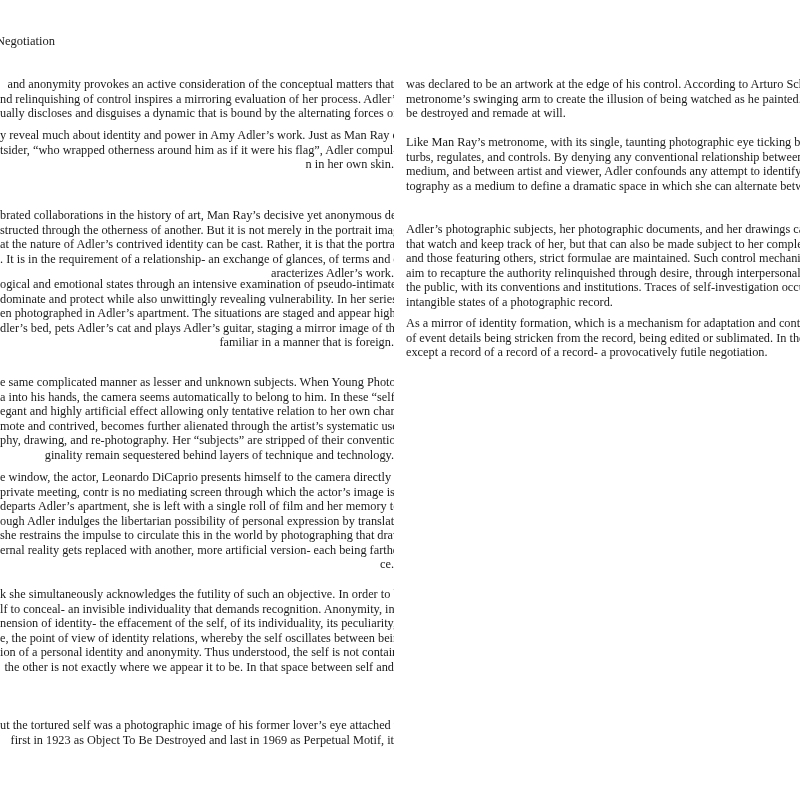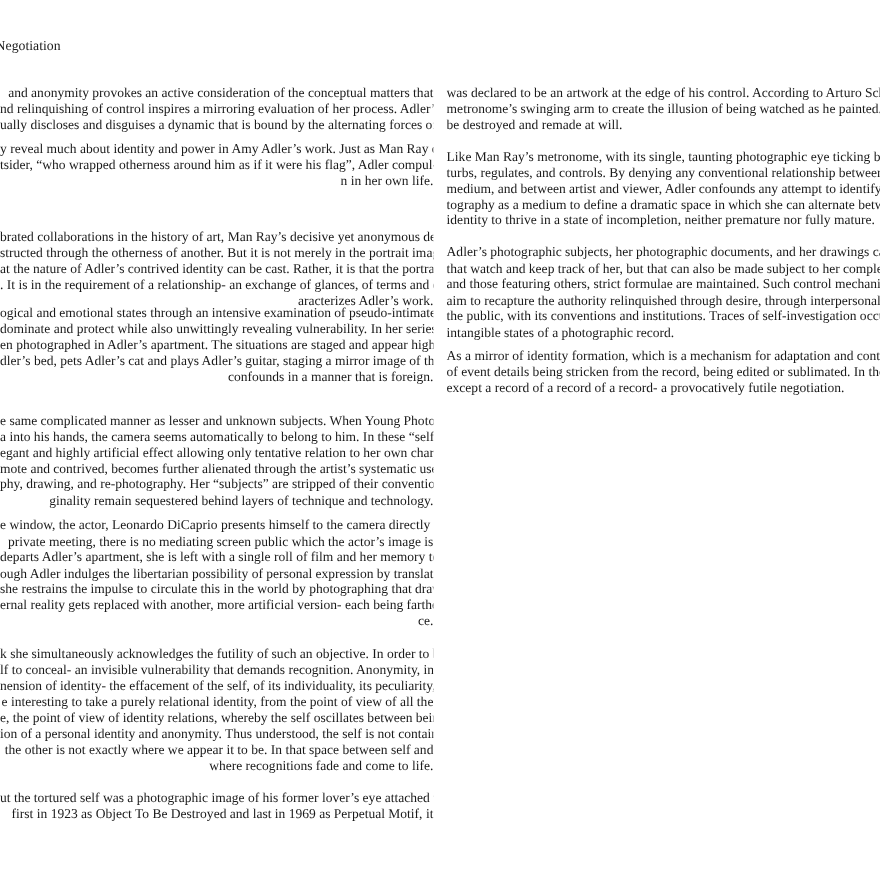--- a/index.html
+++ b/index.html
@@ -73,80 +73,77 @@
 
   <div class="column col-left" id="col-left">
       <div class="para" style="top: 0px;">
         <span class="line" style="text-align: right;">and anonymity provokes an active consideration of the conceptual matters that</span>
         <span class="line" style="text-align: right;">nd relinquishing of control inspires a mirroring evaluation of her process. Adler’s</span>
         <span class="line last" style="text-align: left;">ually discloses and disguises a dynamic that is bound by the alternating forces of</span>
       </div>
       <div class="para" style="top: 51px;">
         <span class="line" style="text-align: right;">y reveal much about identity and power in Amy Adler’s work. Just as Man Ray once</span>
         <span class="line" style="text-align: right;">tsider, “who wrapped otherness around him as if it were his flag”, Adler compul-</span>
-        <span class="line last" style="text-align: left;">n in her own life.</span>
+        <span class="line last" style="text-align: left;">n in her own skin.</span>
       </div>
       <div class="para" style="top: 131px;">
         <span class="line" style="text-align: right;">brated collaborations in the history of art, Man Ray’s decisive yet anonymous dec-</span>
         <span class="line" style="text-align: right;">structed through the otherness of another. But it is not merely in the portrait image</span>
         <span class="line" style="text-align: right;">at the nature of Adler’s contrived identity can be cast. Rather, it is that the portrait</span>
         <span class="line" style="text-align: right;">. It is in the requirement of a relationship- an exchange of glances, of terms and of</span>
         <span class="line last" style="text-align: center;">aracterizes Adler’s work.</span>
       </div>
       <div class="para" style="top: 200px;">
         <span class="line" style="text-align: right;">ogical and emotional states through an intensive examination of pseudo-intimate</span>
         <span class="line" style="text-align: right;">dominate and protect while also unwittingly revealing vulnerability. In her series,</span>
         <span class="line" style="text-align: right;">en photographed in Adler’s apartment. The situations are staged and appear highly</span>
         <span class="line" style="text-align: right;">dler’s bed, pets Adler’s cat and plays Adler’s guitar, staging a mirror image of the</span>
-        <span class="line last" style="text-align: left;">confounds in a manner that is foreign.</span>
+        <span class="line last" style="text-align: left;">familiar in a manner that is foreign.</span>
       </div>
       <div class="para" style="top: 298px;">
         <span class="line" style="text-align: right;">e same complicated manner as lesser and unknown subjects. When Young Photog-</span>
         <span class="line" style="text-align: right;">a into his hands, the camera seems automatically to belong to him. In these “self-</span>
         <span class="line" style="text-align: right;">egant and highly artificial effect allowing only tentative relation to her own charac-</span>
         <span class="line" style="text-align: right;">mote and contrived, becomes further alienated through the artist’s systematic use of</span>
         <span class="line" style="text-align: right;">phy, drawing, and re-photography. Her “subjects” are stripped of their conventional</span>
         <span class="line last" style="text-align: center;">ginality remain sequestered behind layers of technique and technology.</span>
       </div>
       <div class="para" style="top: 393px;">
         <span class="line" style="text-align: right;">e window, the actor, Leonardo DiCaprio presents himself to the camera directly and</span>
-        <span class="line" style="text-align: right;">private meeting, there is no mediating screen public which the actor’s image is</span>
+        <span class="line" style="text-align: right;">private meeting, contr is no mediating screen through which the actor’s image is</span>
         <span class="line" style="text-align: right;">departs Adler’s apartment, she is left with a single roll of film and her memory to</span>
         <span class="line" style="text-align: right;">ough Adler indulges the libertarian possibility of personal expression by translating</span>
         <span class="line" style="text-align: right;">she restrains the impulse to circulate this in the world by photographing that draw-</span>
         <span class="line" style="text-align: right;">ernal reality gets replaced with another, more artificial version- each being farther</span>
         <span class="line last" style="text-align: left;">ce.</span>
       </div>
       <div class="para" style="top: 510px;">
         <span class="line" style="text-align: right;">k she simultaneously acknowledges the futility of such an objective. In order to be</span>
-        <span class="line" style="text-align: right;">lf to conceal- an invisible vulnerability that demands recognition. Anonymity, in</span>
+        <span class="line" style="text-align: right;">lf to conceal- an invisible individuality that demands recognition. Anonymity, in</span>
         <span class="line" style="text-align: right;">nension of identity- the effacement of the self, of its individuality, its peculiarity,</span>
-        <span class="line" style="text-align: right;">e interesting to take a purely relational identity, from the point of view of all the</span>
         <span class="line" style="text-align: right;">e, the point of view of identity relations, whereby the self oscillates between being</span>
         <span class="line" style="text-align: right;">ion of a personal identity and anonymity. Thus understood, the self is not contained</span>
         <span class="line" style="text-align: right;">the other is not exactly where we appear it to be. In that space between self and</span>
-        <span class="line last" style="text-align: left;">where recognitions fade and come to life.</span>
       </div>
       <div class="para" style="top: 641px;">
         <span class="line" style="text-align: right;">ut the tortured self was a photographic image of his former lover’s eye attached to</span>
         <span class="line last" style="text-align: left;">first in 1923 as Object To Be Destroyed and last in 1969 as Perpetual Motif, it</span>
       </div>
     </div>
   <div class="column col-right" id="col-right">
       <div class="para" style="top: 0px;">
         <span class="line">was declared to be an artwork at the edge of his control. According to Arturo Schw</span>
         <span class="line">metronome’s swinging arm to create the illusion of being watched as he painted. He</span>
         <span class="line">be destroyed and remade at will.</span>
       </div>
       <div class="para" style="top: 58px;">
         <span class="line">Like Man Ray’s metronome, with its single, taunting photographic eye ticking ba</span>
         <span class="line">turbs, regulates, and controls. By denying any conventional relationship between</span>
         <span class="line">medium, and between artist and viewer, Adler confounds any attempt to identify a</span>
         <span class="line">tography as a medium to define a dramatic space in which she can alternate betwee</span>
-        <span class="line">identity to thrive in a state of incompletion, neither premature nor fully mature.</span>
       </div>
       <div class="para" style="top: 145px;">
         <span class="line">Adler’s photographic subjects, her photographic documents, and her drawings ca</span>
         <span class="line">that watch and keep track of her, but that can also be made subject to her complet</span>
         <span class="line">and those featuring others, strict formulae are maintained. Such control mechanism</span>
         <span class="line">aim to recapture the authority relinquished through desire, through interpersonal re</span>
         <span class="line">the public, with its conventions and institutions. Traces of self-investigation occur</span>
         <span class="line">intangible states of a photographic record.</span>
       </div>
       <div class="para" style="top: 239px;">

